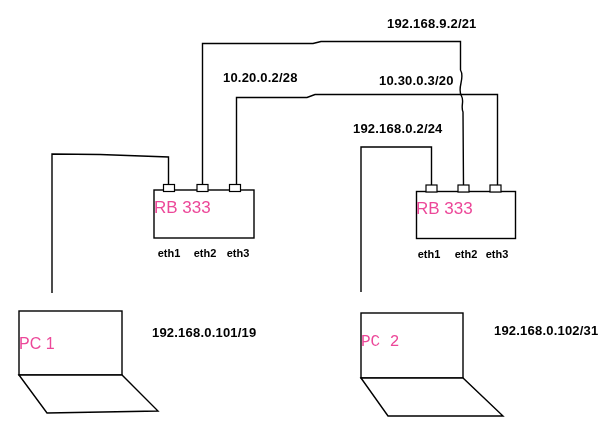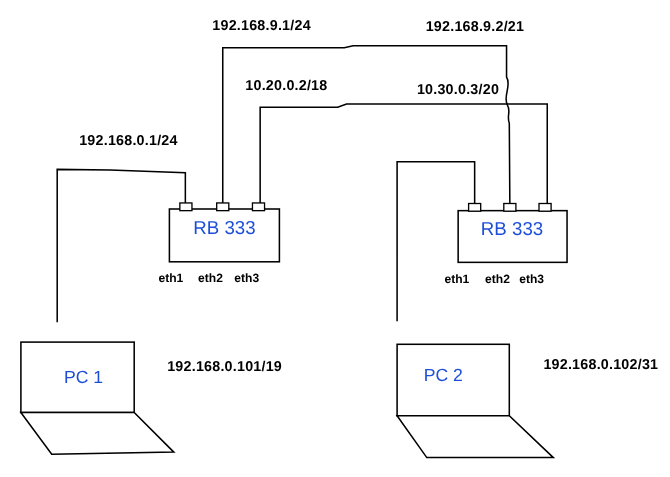--- a/index.html
+++ b/index.html
@@ -28,30 +28,30 @@
     line-height: 14px;
     white-space: nowrap;
     letter-spacing: 0.2px;
     color: #000000;
   }
   .device-name {
     position: absolute;
     font-size: 17px;
     font-weight: normal;
     line-height: 18px;
-    text-align: center;
-    color: #1d4ed8;
+    text-align: left;
+    color: #ec4899;
   }
   .port-label {
     position: absolute;
     width: 50px;
     font-size: 11px;
     font-weight: bold;
     line-height: 12px;
-    text-align: left;
+    text-align: center;
     color: #000000;
   }
 </style>
 </head>
 <body>
 
 <div class="stage">
 
   <svg width="609" height="434" viewBox="0 0 609 434">
 
@@ -78,35 +78,34 @@
       <rect x="19" y="311" width="103" height="64" fill="#ffffff" stroke="#000000" stroke-width="1.4"></rect>
       <polygon points="19,375 47,413 158,411 122,375" fill="#ffffff" stroke="#000000" stroke-width="1.4"></polygon>
     </g>
 
     <g>
       <rect x="361" y="313" width="102" height="65" fill="#ffffff" stroke="#000000" stroke-width="1.4"></rect>
       <polygon points="361,378 388,416 503,416 463,378" fill="#ffffff" stroke="#000000" stroke-width="1.4"></polygon>
     </g>
   </svg>
 
-  <div class="ip-label" style="left:193px; top:16px;">192.168.9.1/24</div>
   <div class="ip-label" style="left:387px; top:17px;">192.168.9.2/21</div>
-  <div class="ip-label" style="left:223px; top:71px;">10.20.0.2/18</div>
+  <div class="ip-label" style="left:223px; top:71px;">10.20.0.2/28</div>
   <div class="ip-label" style="left:379px; top:74px;">10.30.0.3/20</div>
-  <div class="ip-label" style="left:72px; top:121px;">192.168.0.1/24</div>
+  <div class="ip-label" style="left:353px; top:122px;">192.168.0.2/24</div>
   <div class="ip-label" style="left:152px; top:326px;">192.168.0.101/19</div>
   <div class="ip-label" style="left:494px; top:324px;">192.168.0.102/31</div>
 
   <div class="device-name" style="left:154px; top:199px; width:100px;">RB 333</div>
   <div class="device-name" style="left:416px; top:200px; width:99px;">RB 333</div>
 
   <div class="port-label" style="left:144px; top:247px;">eth1</div>
   <div class="port-label" style="left:180px; top:247px;">eth2</div>
   <div class="port-label" style="left:213px; top:247px;">eth3</div>
 
   <div class="port-label" style="left:404px; top:248px;">eth1</div>
   <div class="port-label" style="left:441px; top:248px;">eth2</div>
   <div class="port-label" style="left:472px; top:248px;">eth3</div>
 
   <div class="device-name" style="left:19px; top:335px; width:114px; font-size:16px;">PC 1</div>
-  <div class="device-name" style="left:361px; top:333px; width:84px; font-size:16px;">PC 2</div>
+  <div class="device-name" style="left:361px; top:333px; width:84px; font-size:16px;font-family:Liberation Mono, monospace;">PC 2</div>
 
 </div>
 
 </body></html>

